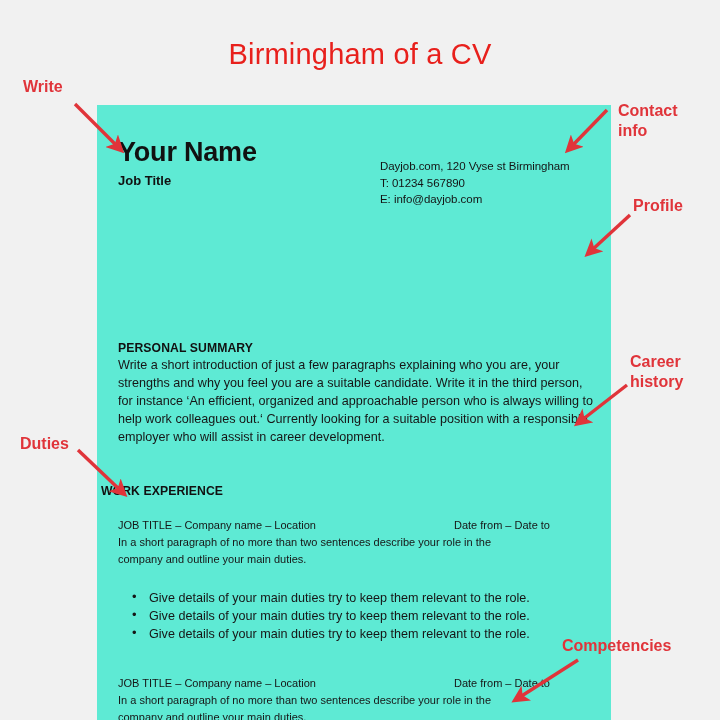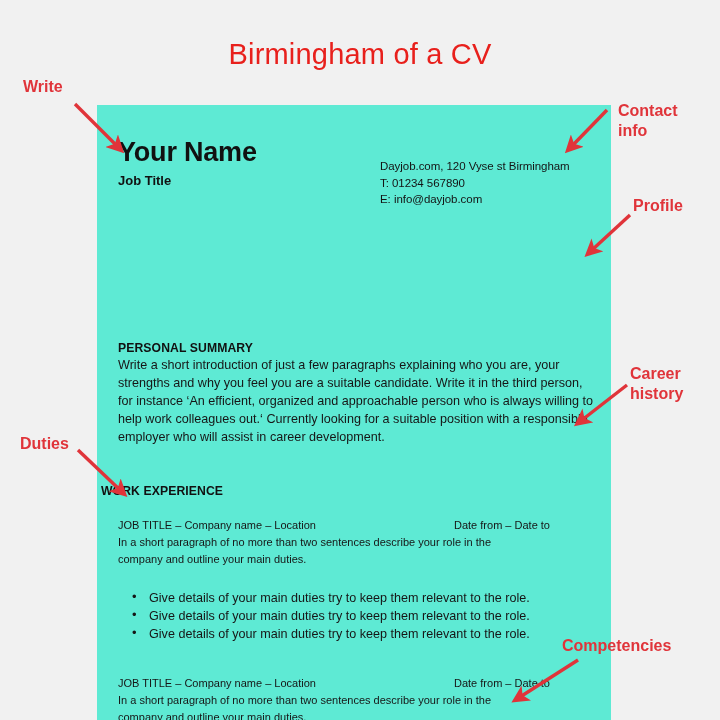--- a/index.html
+++ b/index.html
@@ -146,21 +146,21 @@
     color: #e0343a;
     font-size: 16px;
     font-weight: bold;
     line-height: 1.22;
     white-space: pre-line;
   }
   .anno-header      { left: 23px;  top: 77px; }
   .anno-duties      { left: 20px;  top: 434px; }
   .anno-contact     { left: 618px; top: 101px; }
   .anno-profile     { left: 633px; top: 196px; text-align: right; }
-  .anno-career      { left: 630px; top: 364px; }
+  .anno-career      { left: 630px; top: 352px; }
   .anno-competencies{ left: 562px; top: 636px; }
 
   .arrow-layer {
     position: absolute;
     left: 0; top: 0;
     width: 720px; height: 720px;
     pointer-events: none;
   }
 </style>
 </head>

